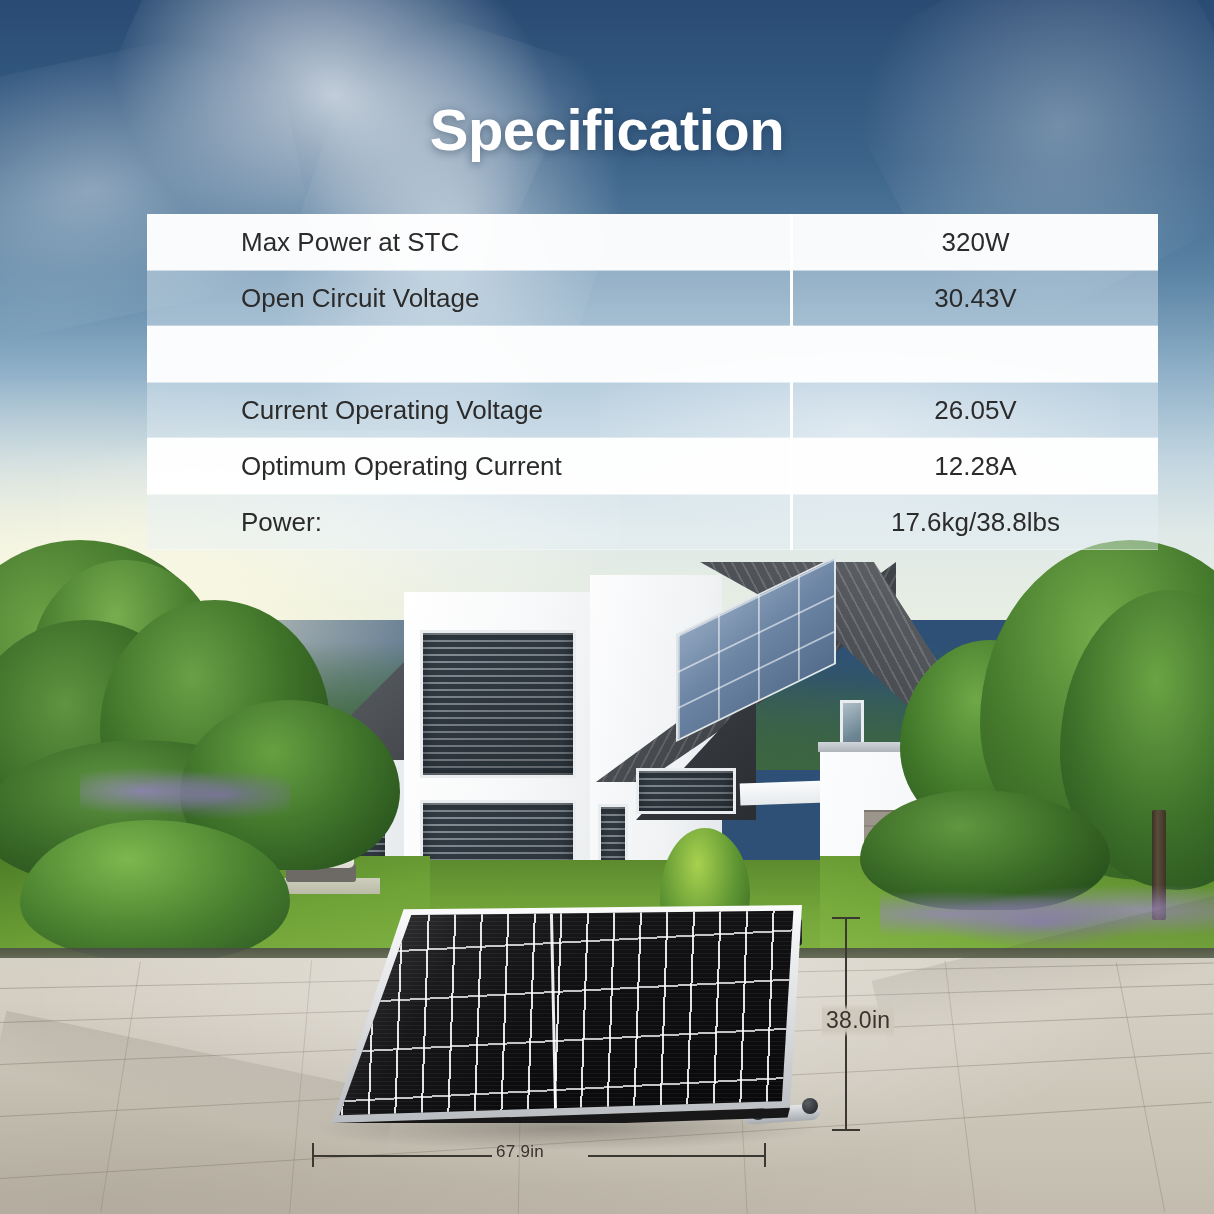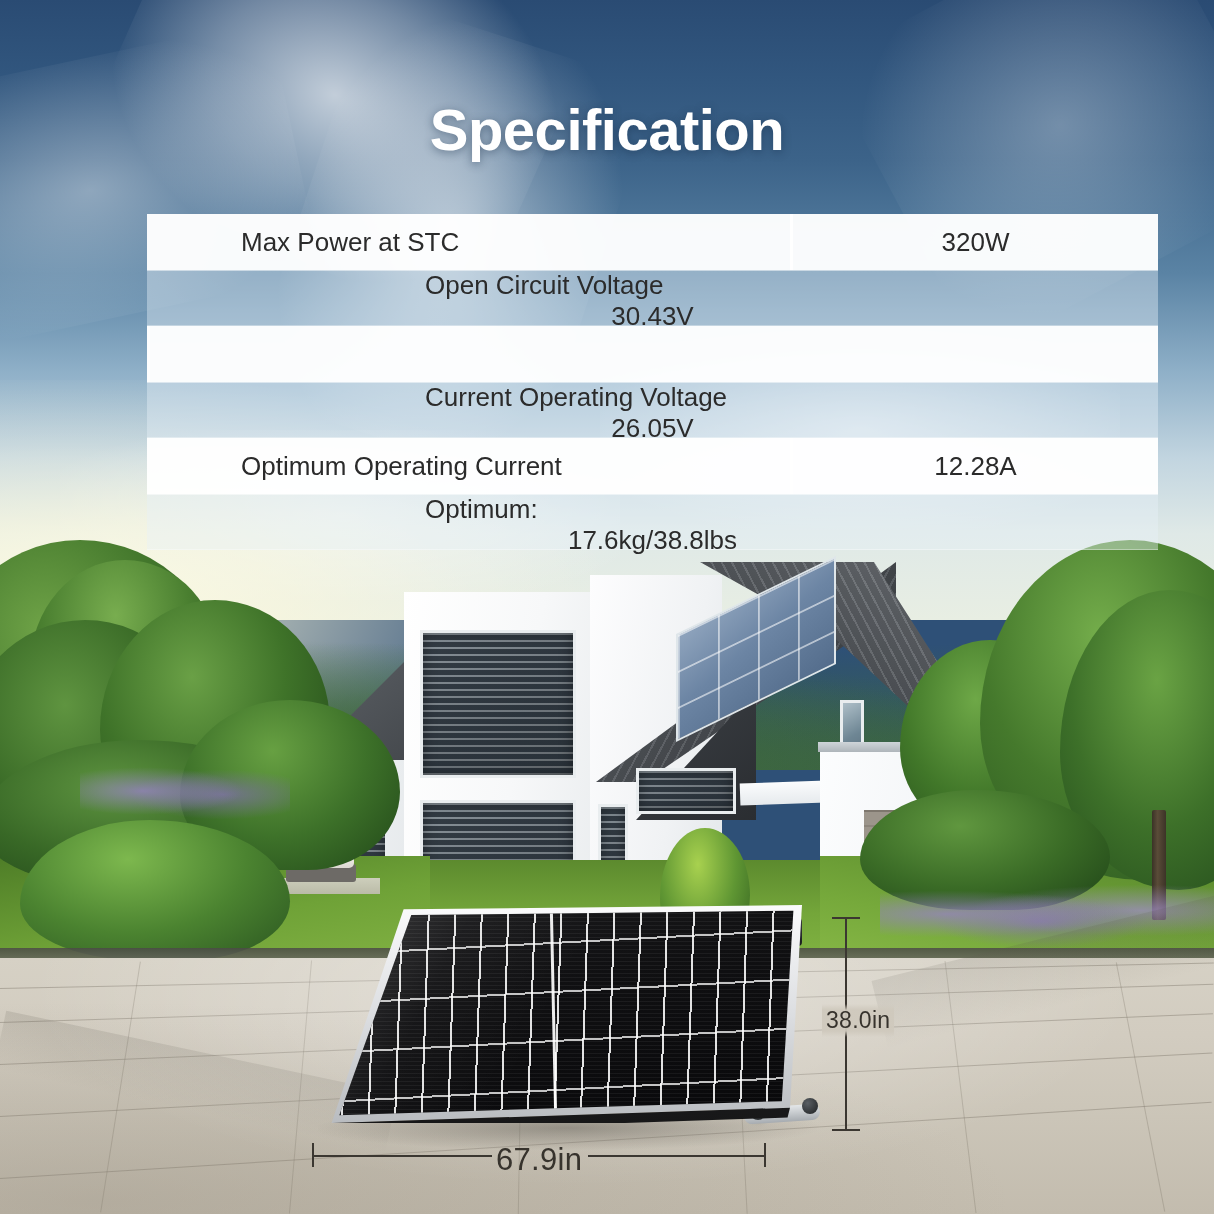--- a/index.html
+++ b/index.html
@@ -390,21 +390,21 @@
   }
 
   .dim-line-h {
     position:absolute; top:1155px; height:2px; background:#3b3731;
   }
   .dim-cap-h {
     position:absolute; top:1143px; width:2px; height:24px; background:#3b3731;
   }
   .dim-label-h {
     position:absolute; left:496px; top:1142px;
-    font-size:31px; color:#37332d; letter-spacing:.3px; white-space:nowrap;
+    font-size:17px; color:#37332d; letter-spacing:.3px; white-space:nowrap;
   }
 
   
   .title {
     position:absolute; left:0; top:96px; width:1214px;
     text-align:center;
     font-size:58px; font-weight:bold; color:#ffffff;
     letter-spacing:-0.5px;
     text-shadow:0 2px 10px rgba(18,40,66,.45);
   }
@@ -420,21 +420,20 @@
     display:flex;
     height:56px;
     align-items:center;
   }
   .spec-row.odd {
     background:rgba(255,255,255,0.965);
   }
   .spec-row.even {
     background:rgba(232,241,247,0.42);
     box-shadow:inset 0 1px 0 rgba(255,255,255,.5), inset 0 -1px 0 rgba(255,255,255,.35);
-    flex-direction:column;
   }
   .spec-label {
     width:643px;
     padding-left:94px;
     font-size:26px;
     color:#2b2b2b;
     white-space:nowrap;
   }
   .spec-divider {
     width:3px;
@@ -607,20 +606,20 @@
       <div class="spec-value">26.05V</div>
     </div>
 
     <div class="spec-row odd">
       <div class="spec-label">Optimum Operating Current</div>
       <div class="spec-divider"></div>
       <div class="spec-value">12.28A</div>
     </div>
 
     <div class="spec-row even">
-      <div class="spec-label">Optimum:</div>
+      <div class="spec-label">Power:</div>
       <div class="spec-divider"></div>
       <div class="spec-value">17.6kg/38.8lbs</div>
     </div>
 
   </div>
 
 </div>
 
 </body></html>

